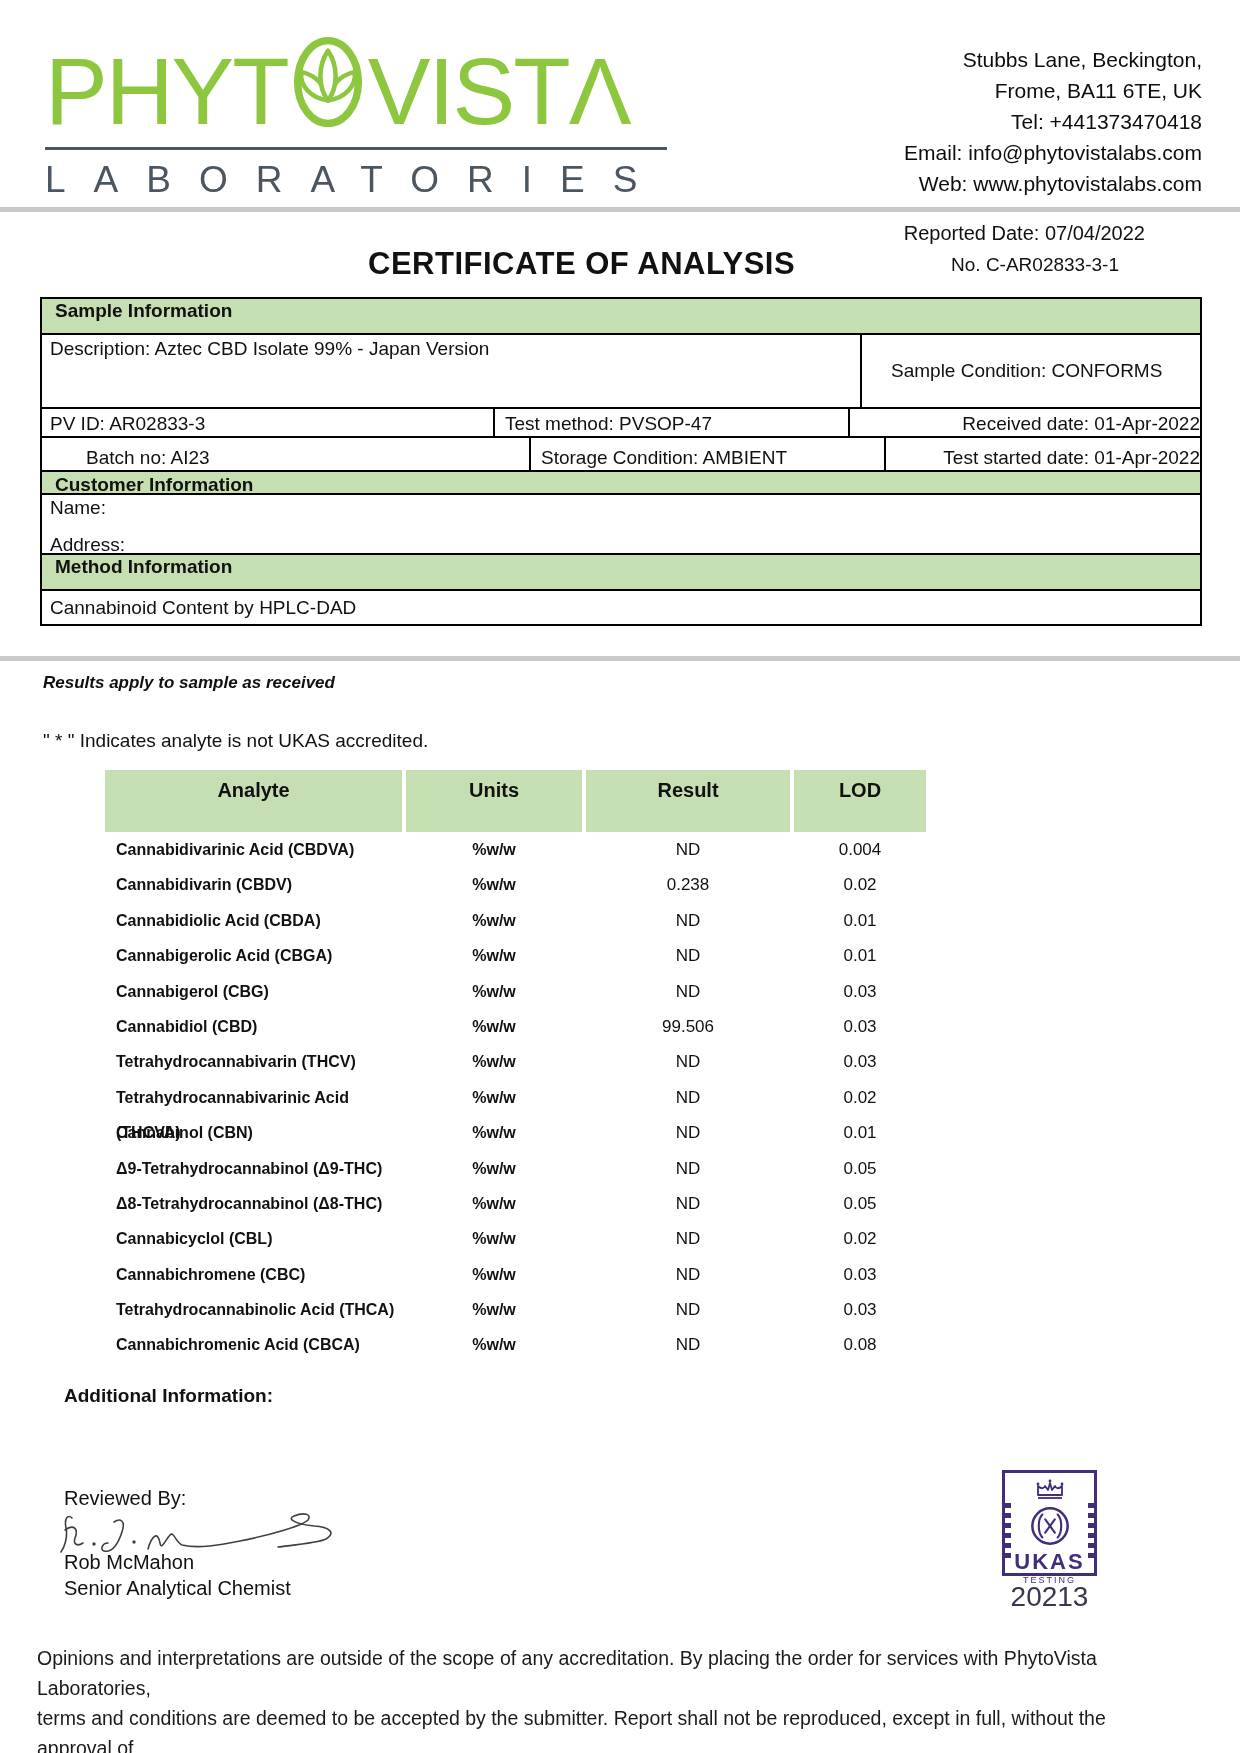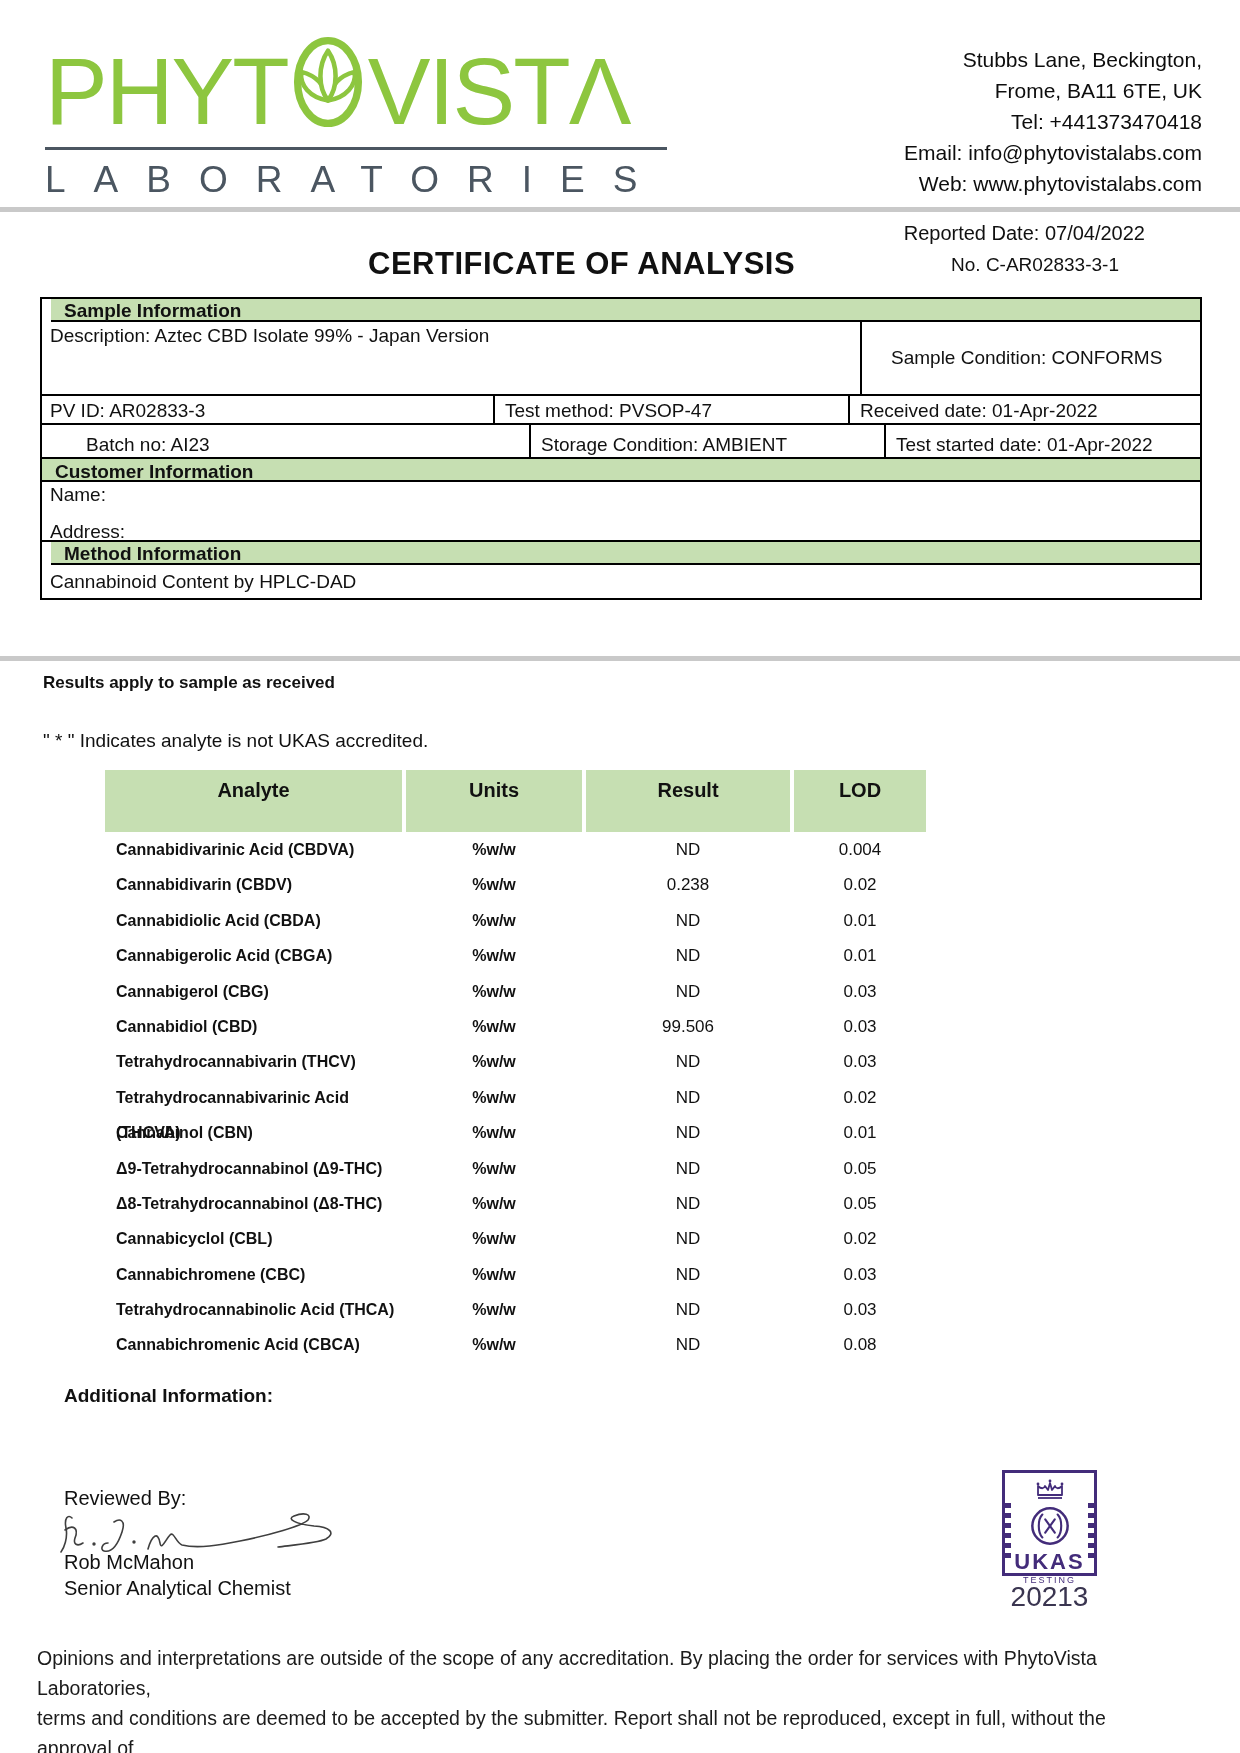--- a/index.html
+++ b/index.html
@@ -17,37 +17,37 @@
   .contact { position:absolute; top:44px; right:38px; text-align:right; font-size:21px; line-height:31px; color:#0d0d0d; }
   .rule1 { position:absolute; left:0; top:207px; width:1240px; height:5px; background:#c9c9c9; }
   .rule2 { position:absolute; left:0; top:656px; width:1240px; height:5px; background:#c9c9c9; }
   .reported { position:absolute; top:222px; right:95px; font-size:20px; }
   .docno { position:absolute; top:254px; right:95px; width:220px; text-align:center; font-size:19px; }
   .coa-title { position:absolute; top:246px; left:368px; font-size:31px; font-weight:700; letter-spacing:0.5px; }
 
   
   .info-table { position:absolute; left:40px; top:297px; width:1162px; border:2px solid #000; }
   .green-bar { background:#c6dfb2; font-weight:700; font-size:19px; padding-left:13px; border-bottom:2px solid #000; }
-  .bar-a { line-height:23px; height:23px;margin-left:9px; }
+  .bar-a { line-height:23px; height:36px; }
   .bar-b { line-height:25px; height:25px; border-top:2px solid #000; }
   .desc-row { display:flex; height:74px; border-bottom:2px solid #000; font-size:19px;gap:16px; }
   .desc-cell { width:820px; border-right:2px solid #000; padding:3px 8px; }
   .cond-cell { flex:1; display:flex; align-items:center; padding-left:13px; }
   .trio-row { display:flex; font-size:19px; }
   .pv-row { height:29px; line-height:29px; border-bottom:2px solid #000; }
   .batch-row { height:32px; line-height:40px;padding-left:36px; }
   .trio-row .c1 { width:453px; border-right:2px solid #000; padding-left:8px; }
   .trio-row .c2 { width:355px; border-right:2px solid #000; padding-left:10px; }
-  .trio-row .c3 { flex:1; padding-left:10px; }
+  .trio-row .c3 { flex:1; padding-left:10px;text-align:right; }
   .cust-box { height:60px; padding:2px 8px; font-size:19px; border-bottom:2px solid #000; }
   .cust-box .addr { margin-top:15px; }
   .method-box { height:33px; line-height:33px; padding-left:8px; font-size:19px; }
 
   
-  .note1 { position:absolute; left:43px; top:673px; font-size:17px; font-weight:700; }
+  .note1 { position:absolute; left:43px; top:673px; font-size:17px; font-weight:700; font-style:italic; }
   .note2 { position:absolute; left:43px; top:730px; font-size:19px; }
 
   
   .results { position:absolute; left:105px; top:770px; width:821px; }
   .res-grid { display:grid; grid-template-columns:297px 176px 204px 132px; column-gap:4px; }
   .res-head .cell { background:#c6dfb2; height:62px; text-align:center; font-weight:700; font-size:20px; padding-top:9px; }
   .res-row { height:35.4px; line-height:35.4px; }
   .res-row .a { font-weight:700; font-size:16px; padding-left:11px; }
   .res-row .u { font-weight:700; font-size:16px; text-align:center; }
   .res-row .r { font-size:17px; text-align:center; }

